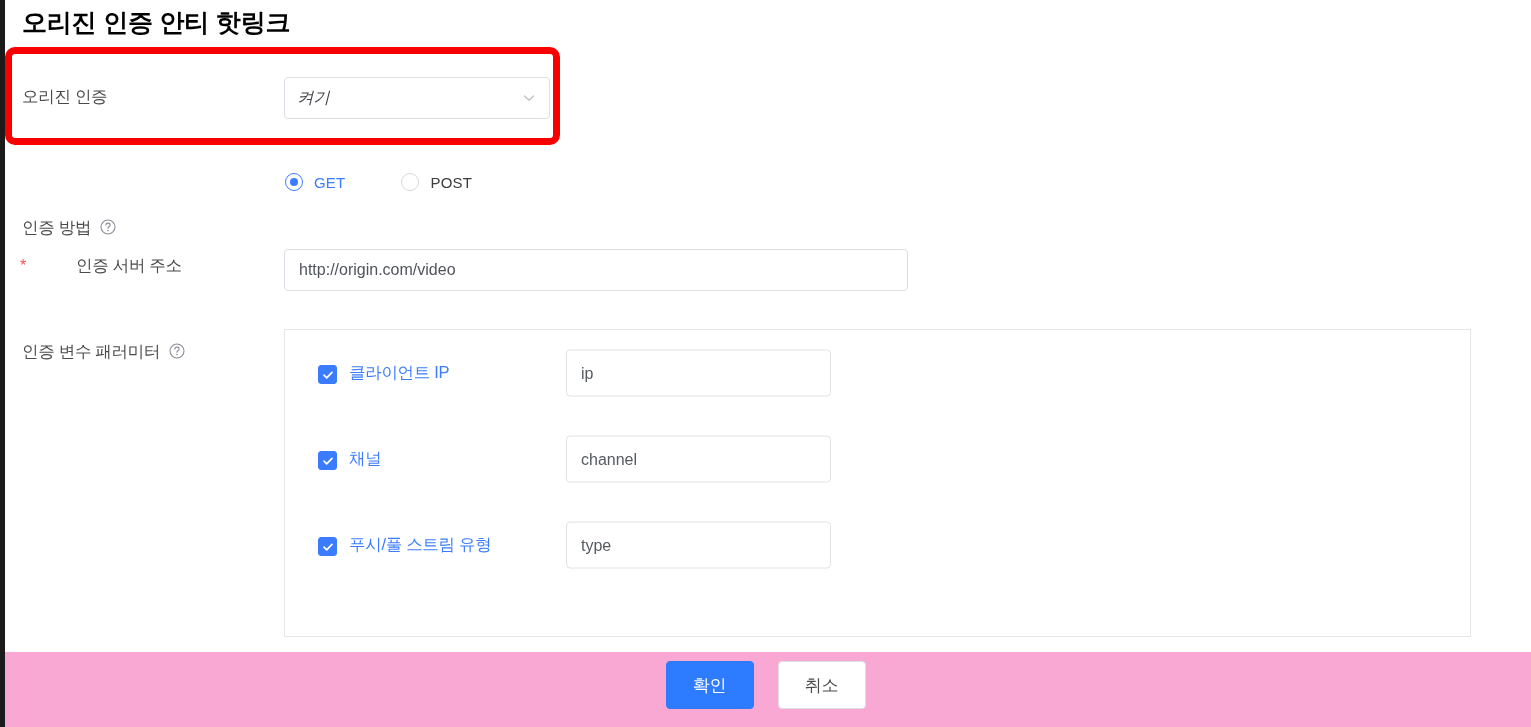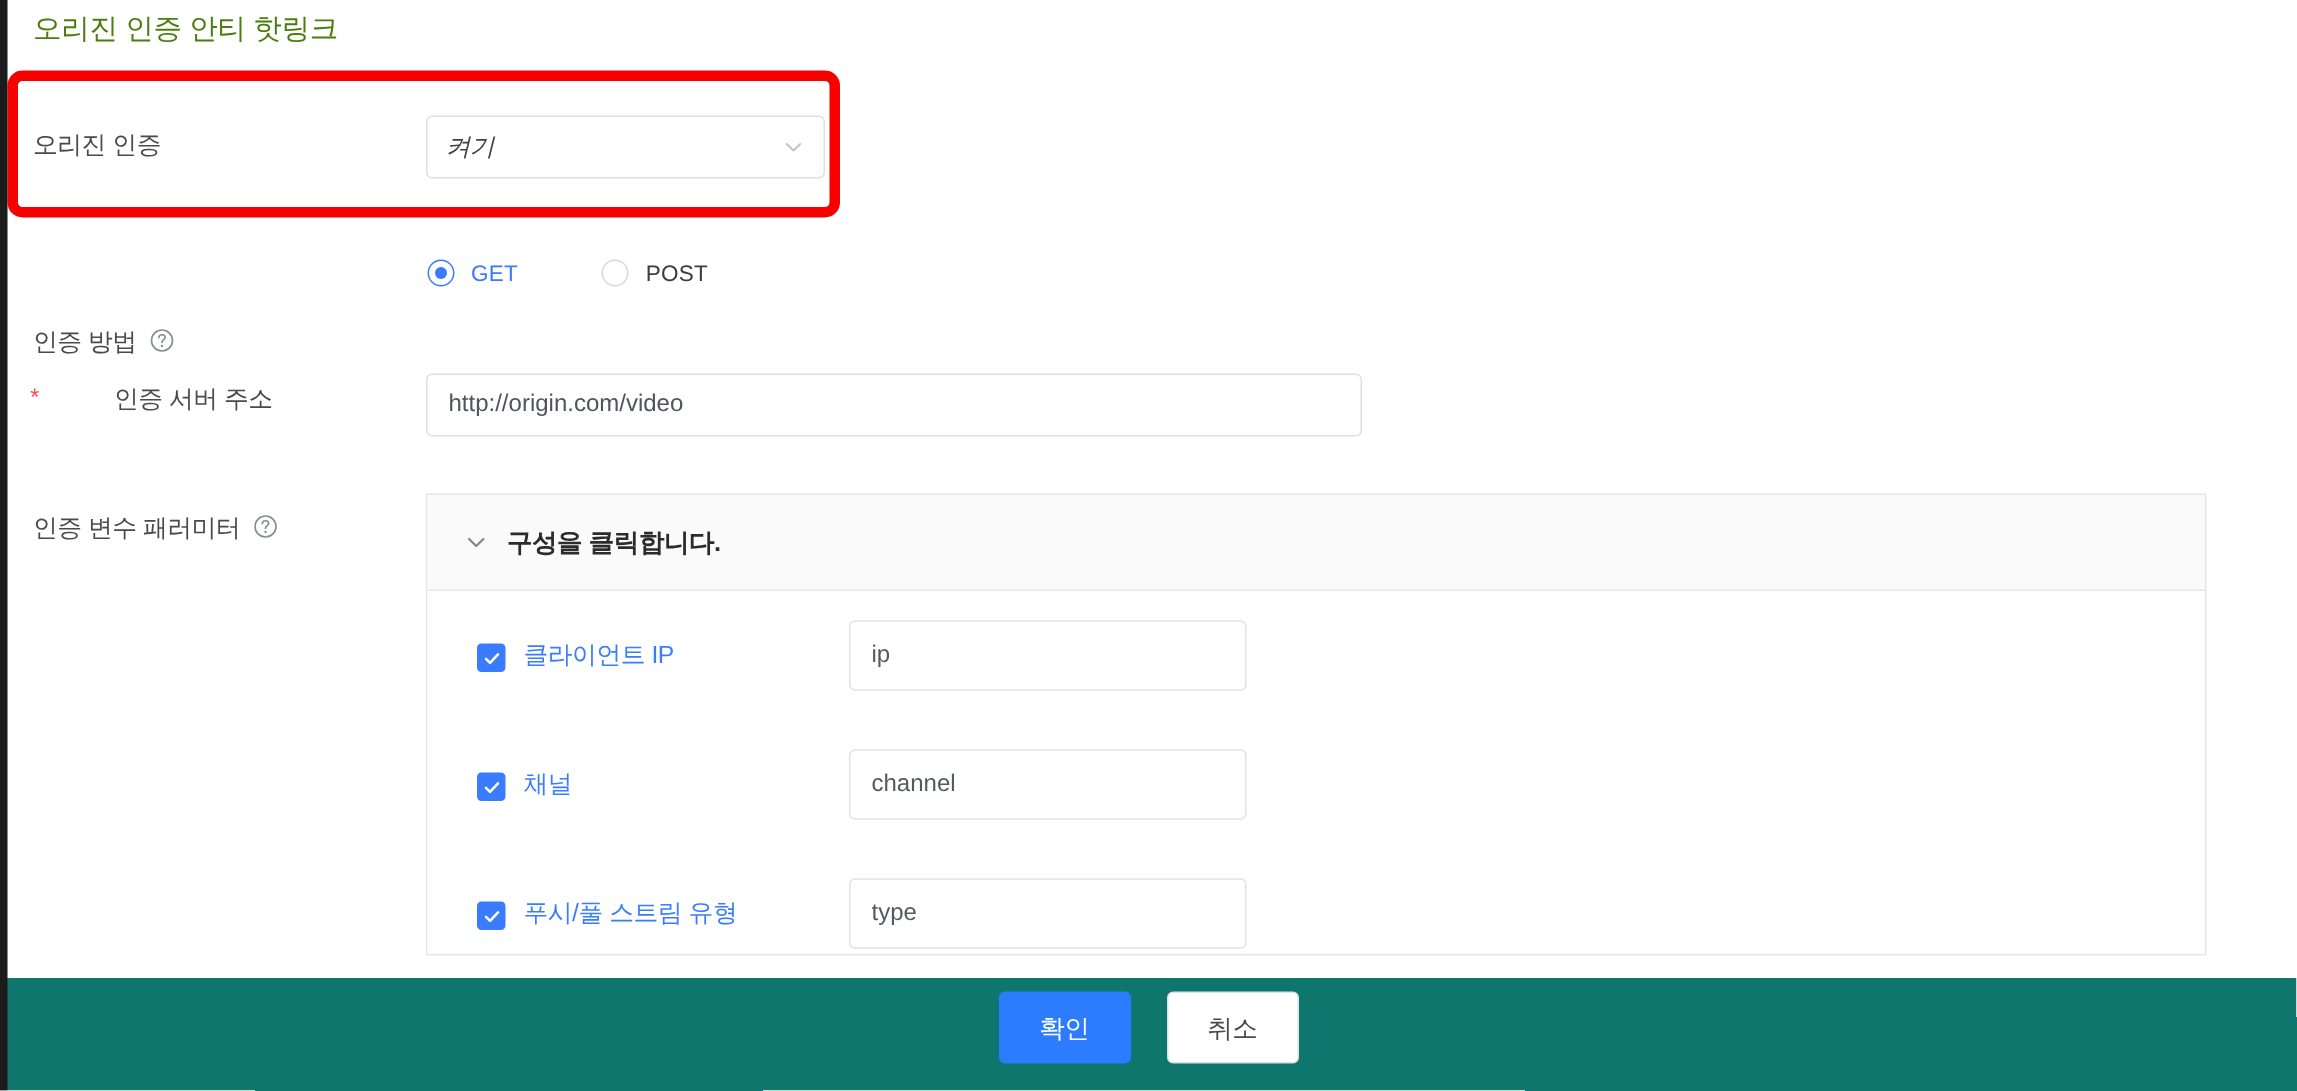--- a/index.html
+++ b/index.html
@@ -24,23 +24,23 @@
     width: 5px; height: 727px;
     background: #1b1b1b;
     z-index: 50;
   }
 
   
   .dialog-title {
     position: absolute;
     left: 22px;
     top: 6px;
-    font-size: 19px;
-    font-weight: normal;
-    color: #4d7c0f;
+    font-size: 25px;
+    font-weight: bold;
+    color: #000000;
     letter-spacing: -0.2px;
     white-space: nowrap;
   }
 
   
   .red-box {
     position: absolute;
     left: 5px;
     top: 47px;
     width: 555px;
@@ -232,21 +232,21 @@
   }
   .param-input::placeholder { color: #555a61; }
 
   
   .footer {
     position: absolute;
     left: 0;
     top: 652px;
     width: 1531px;
     height: 75px;
-    background: #0f766e;
+    background: #f9a8d4;
     display: flex;
     align-items: flex-start;
     justify-content: center;
     padding-top: 9px;
     z-index: 30;
   }
   .btn {
     height: 48px;
     min-width: 88px;
     border-radius: 4px;
@@ -326,28 +326,20 @@
     <span class="help-icon">
       <svg viewBox="0 0 16 16" width="16" height="16">
         <circle cx="8" cy="8" r="7" fill="none" stroke="#888d94" stroke-width="1.1"></circle>
         <path d="M5.9 6.1c0-1.2 0.95-1.95 2.15-1.95 1.15 0 2.05 0.7 2.05 1.75 0 0.9-0.5 1.3-1.25 1.8-0.6 0.4-0.85 0.7-0.85 1.35v0.25" fill="none" stroke="#888d94" stroke-width="1.1" stroke-linecap="round"></path>
         <circle cx="8" cy="11.6" r="0.78" fill="#888d94"></circle>
       </svg>
     </span>
   </div>
 
   <div class="panel" style="left:284px; top:329px; width:1187px; height:308px;">
-    <div class="panel-header">
-      <span class="chev-h">
-        <svg viewBox="0 0 17 17" width="17" height="17">
-            <path d="M3.7 6.3 L8.5 11 L13.3 6.3" fill="none" stroke="#5c6066" stroke-width="1.5" stroke-linecap="round" stroke-linejoin="round"></path>
-          </svg>
-      </span>
-      <span class="panel-title">구성을 클릭합니다.</span>
-    </div>
 
     <div class="panel-body">
 
       <div class="param-row">
         <label class="cb-wrap">
           <span class="cb-box">
             <svg viewBox="0 0 12 12" width="12" height="12">
                 <path d="M2 6.2 L4.7 8.9 L10 3.3" fill="none" stroke="#ffffff" stroke-width="1.7" stroke-linecap="round" stroke-linejoin="round"></path>
               </svg>
           </span>

